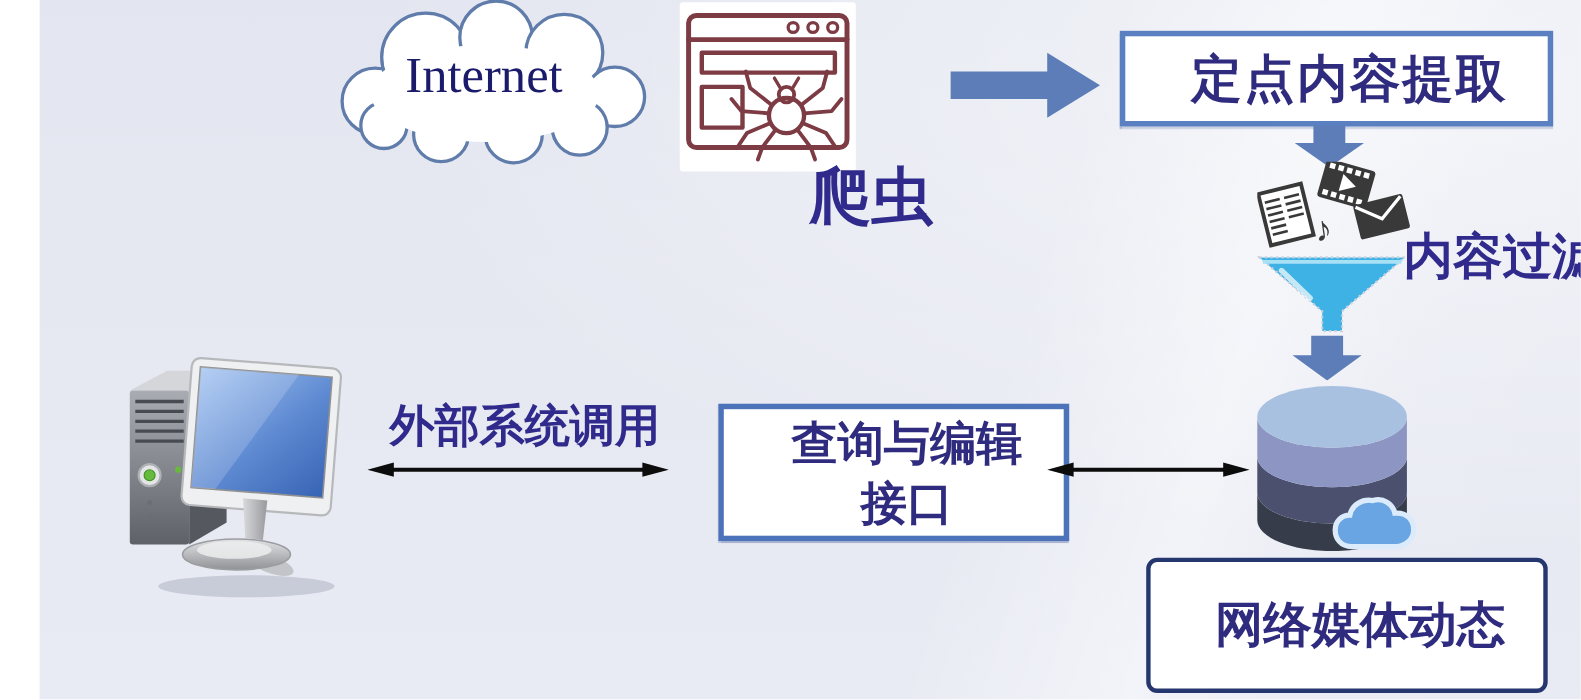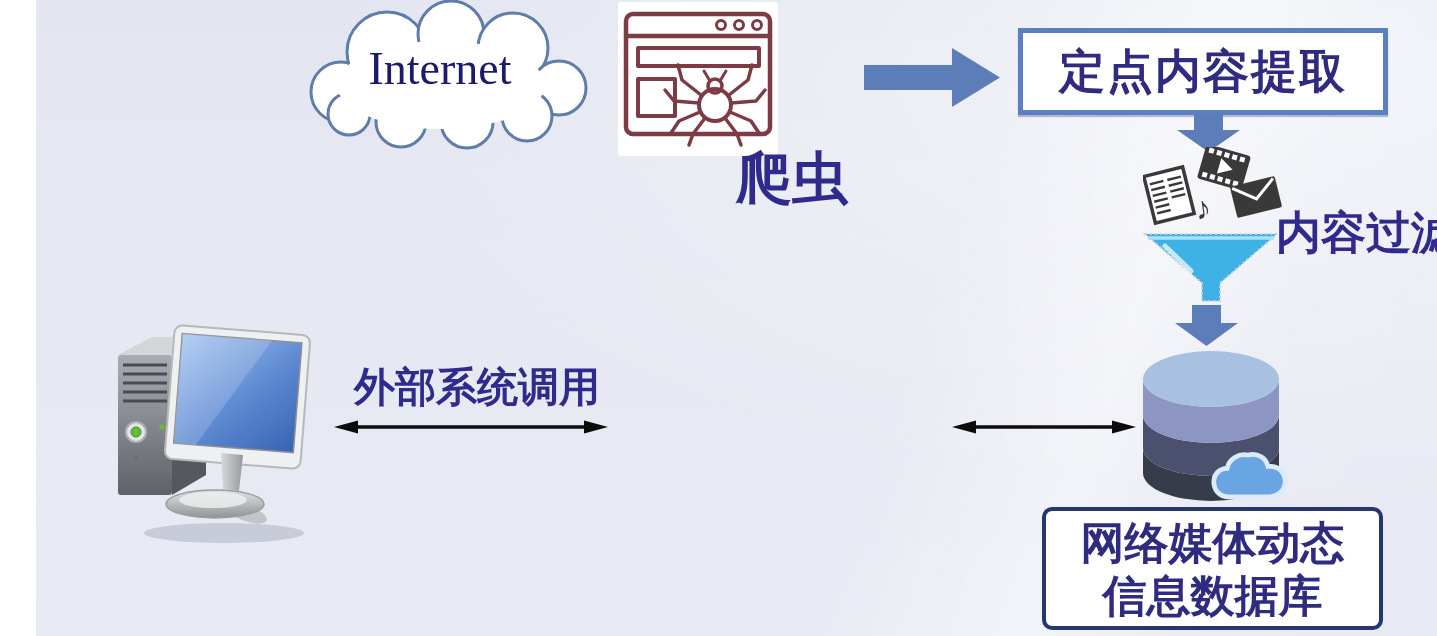--- a/index.html
+++ b/index.html
@@ -16,21 +16,21 @@
   .cn{color:var(--c-label_indigo);font-weight:600;white-space:nowrap;}
   .serif{font-family:"Liberation Serif",serif;}
   #internet-label{left:253px;top:42px;width:302px;text-align:center;font-size:46px;color:var(--c-internet_navy);font-weight:500;}
   #crawler-panel{left:582px;top:2px;width:160px;height:154px;background:#ffffff;border-radius:3px;}
   #crawler-label{left:700px;top:141px;font-size:56px;}
   #arrow-right{left:828px;top:45px;}
   .flow-box{
     background:#ffffff;border:5px solid var(--c-box_border_blue);
     display:flex;flex-direction:column;align-items:center;justify-content:center;
     box-shadow:0 2px 1px rgba(90,110,160,.45);
-    color:var(--c-box_text_navy);font-weight:600;text-align:center;white-space:nowrap;
+    color:var(--c-box_text_navy);font-weight:600;text-align:center;white-space:nowrap;padding-left:24px;
   }
   #box-extract{left:982px;top:28px;width:360px;height:77px;font-size:46px;letter-spacing:2px;}
   #down-arrow-1{left:1141px;top:114px;}
   #media-icons{left:1107px;top:147px;}
   #funnel{left:1107px;top:231px;}
   #filter-label{left:1240px;top:203px;font-size:45px;}
   #down-arrow-2{left:1139px;top:305px;}
   #database{left:1105px;top:349px;}
   #db-cloud{left:1174px;top:449px;}
   #db-box{
@@ -160,23 +160,26 @@
     <path d="M2,30 A68,28 0 0 0 138,30 L138,66 A68,28 0 0 1 2,66 Z" style="fill:var(--c-db_band1)"></path>
     <ellipse cx="70" cy="30" rx="68" ry="28" style="fill:var(--c-db_top)"></ellipse>
   </svg>
 
   <svg class="abs" id="db-cloud" width="78" height="54" viewBox="0 0 82 56">
     <path d="M20,50 C9,50 4,42 4,34 C4,26 10,20 18,20 C20,10 30,4 40,6 C50,3 59,9 61,18 C72,17 79,24 79,34 C79,43 71,50 62,50 Z" style="fill:var(--c-db_cloud_blue)" stroke="#dcebfb" stroke-width="5"></path>
   </svg>
 
   <div class="abs flow-box" id="db-box">
     <div>网络媒体动态</div>
-    <div>信息数据库</div>
-  </div>
-
+  </div>
+
+  <div class="abs flow-box" id="box-interface">
+    <div>查询与编辑</div>
+    <div>接口</div>
+  </div>
 
   <div class="abs cn" id="external-label">外部系统调用</div>
 
   <svg class="abs" id="black-arrow-1" width="274" height="16" viewBox="0 0 274 16">
     <line x1="18" y1="8" x2="256" y2="8" style="stroke:var(--c-black_arrow)" stroke-width="3.5"></line>
     <polygon points="0,8 24,1.5 24,14.5" style="fill:var(--c-black_arrow)"></polygon>
     <polygon points="274,8 250,1.5 250,14.5" style="fill:var(--c-black_arrow)"></polygon>
   </svg>
   <svg class="abs" id="black-arrow-2" width="184" height="16" viewBox="0 0 184 16">
     <line x1="18" y1="8" x2="166" y2="8" style="stroke:var(--c-black_arrow)" stroke-width="3.5"></line>

